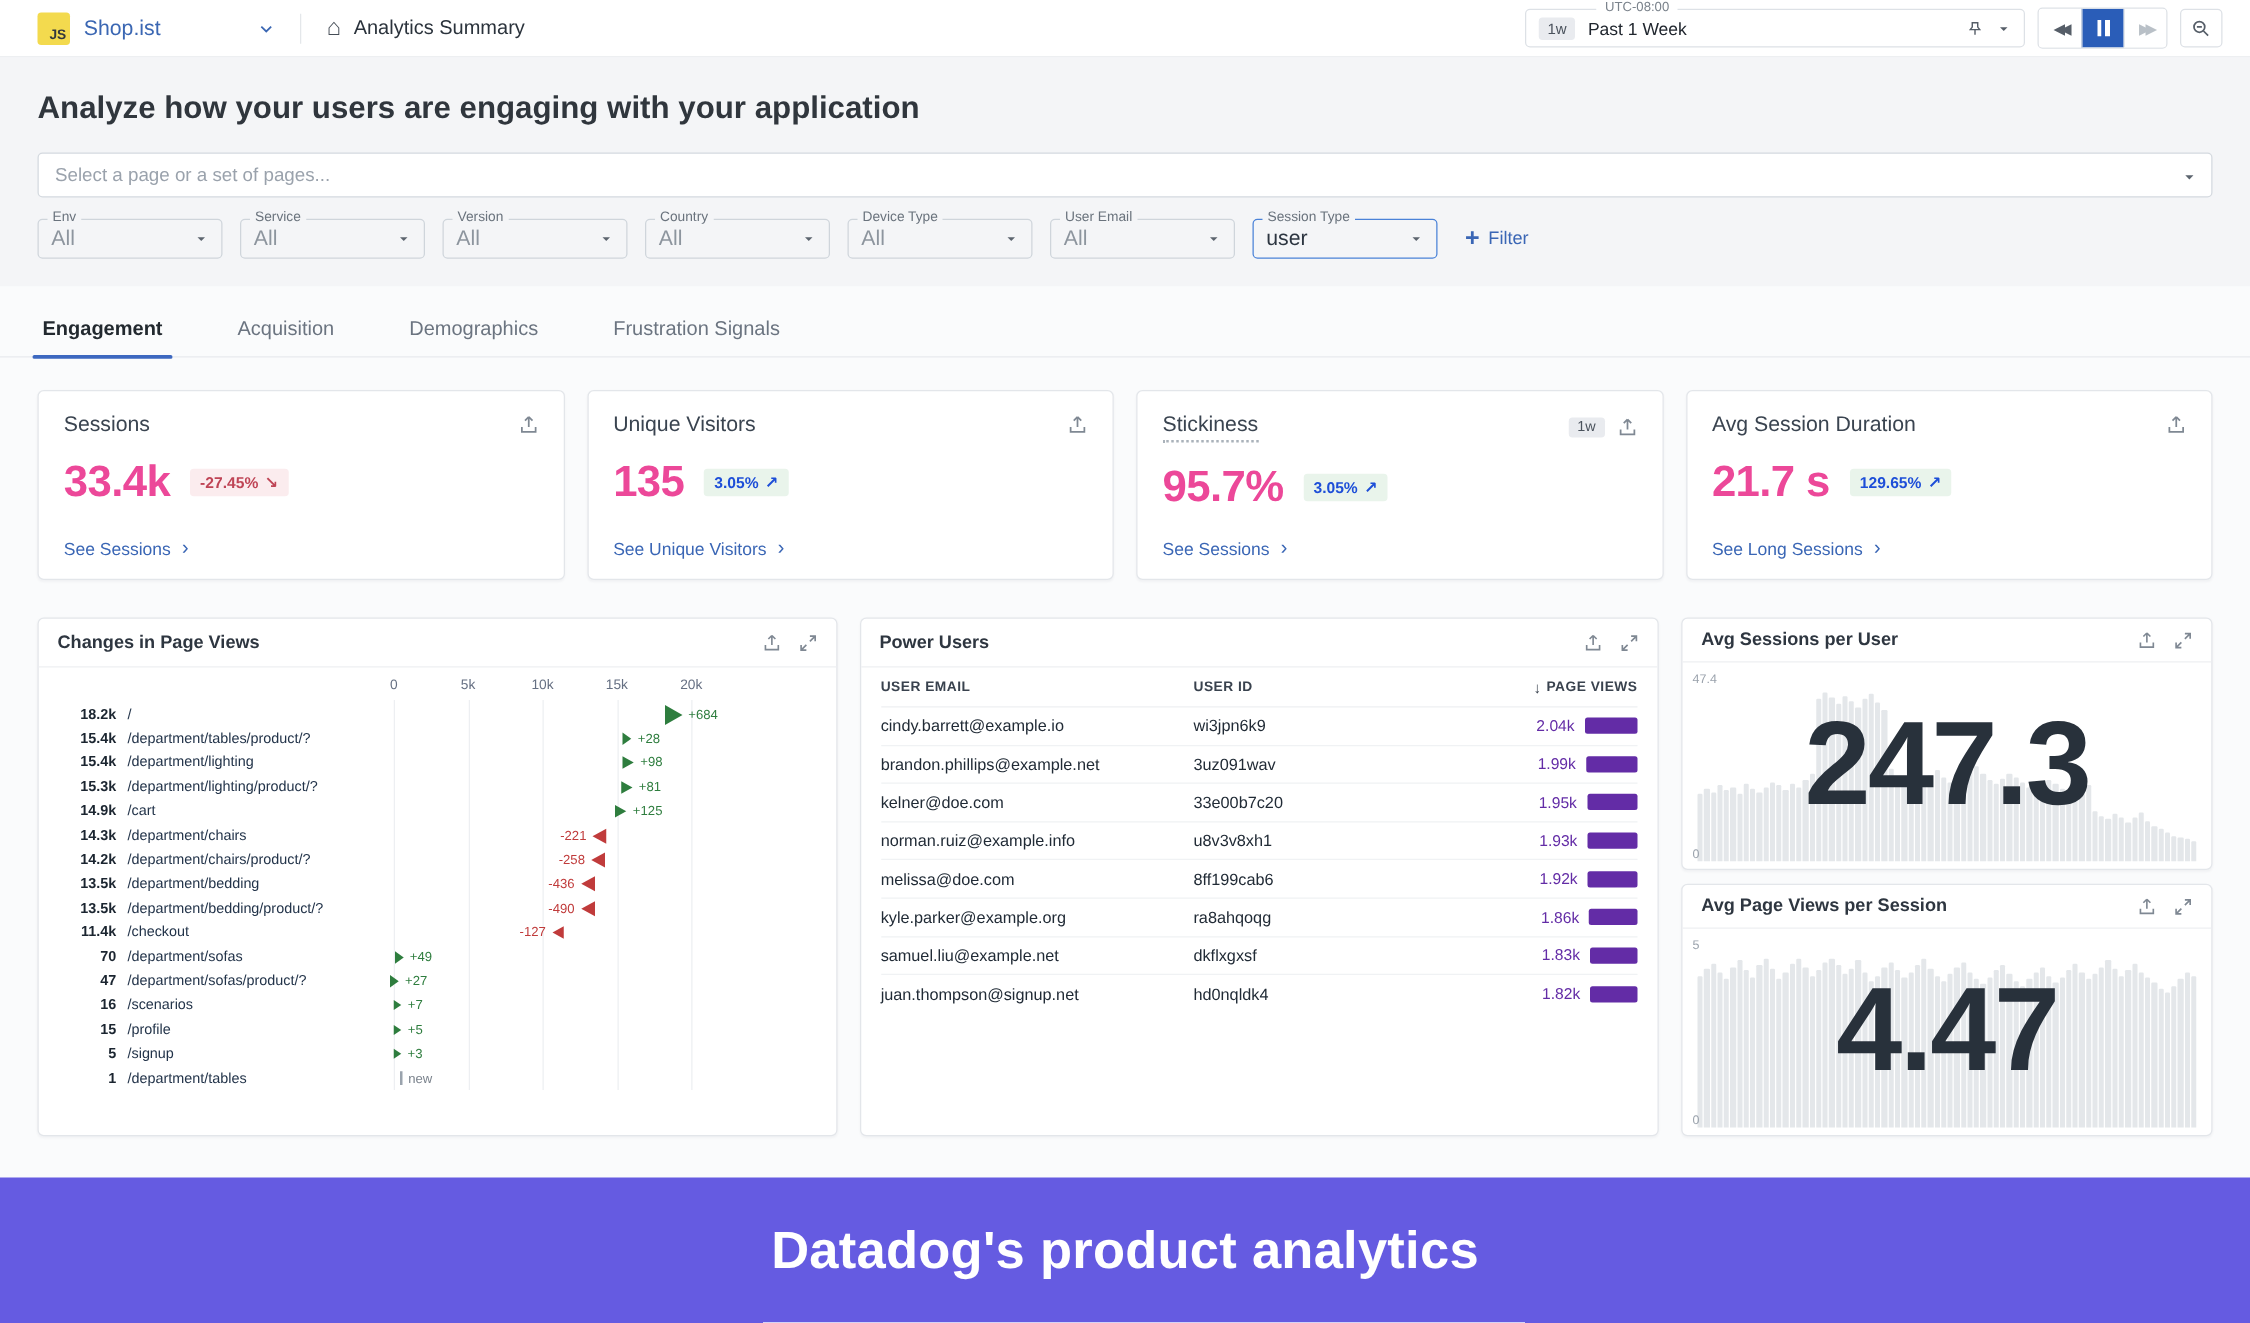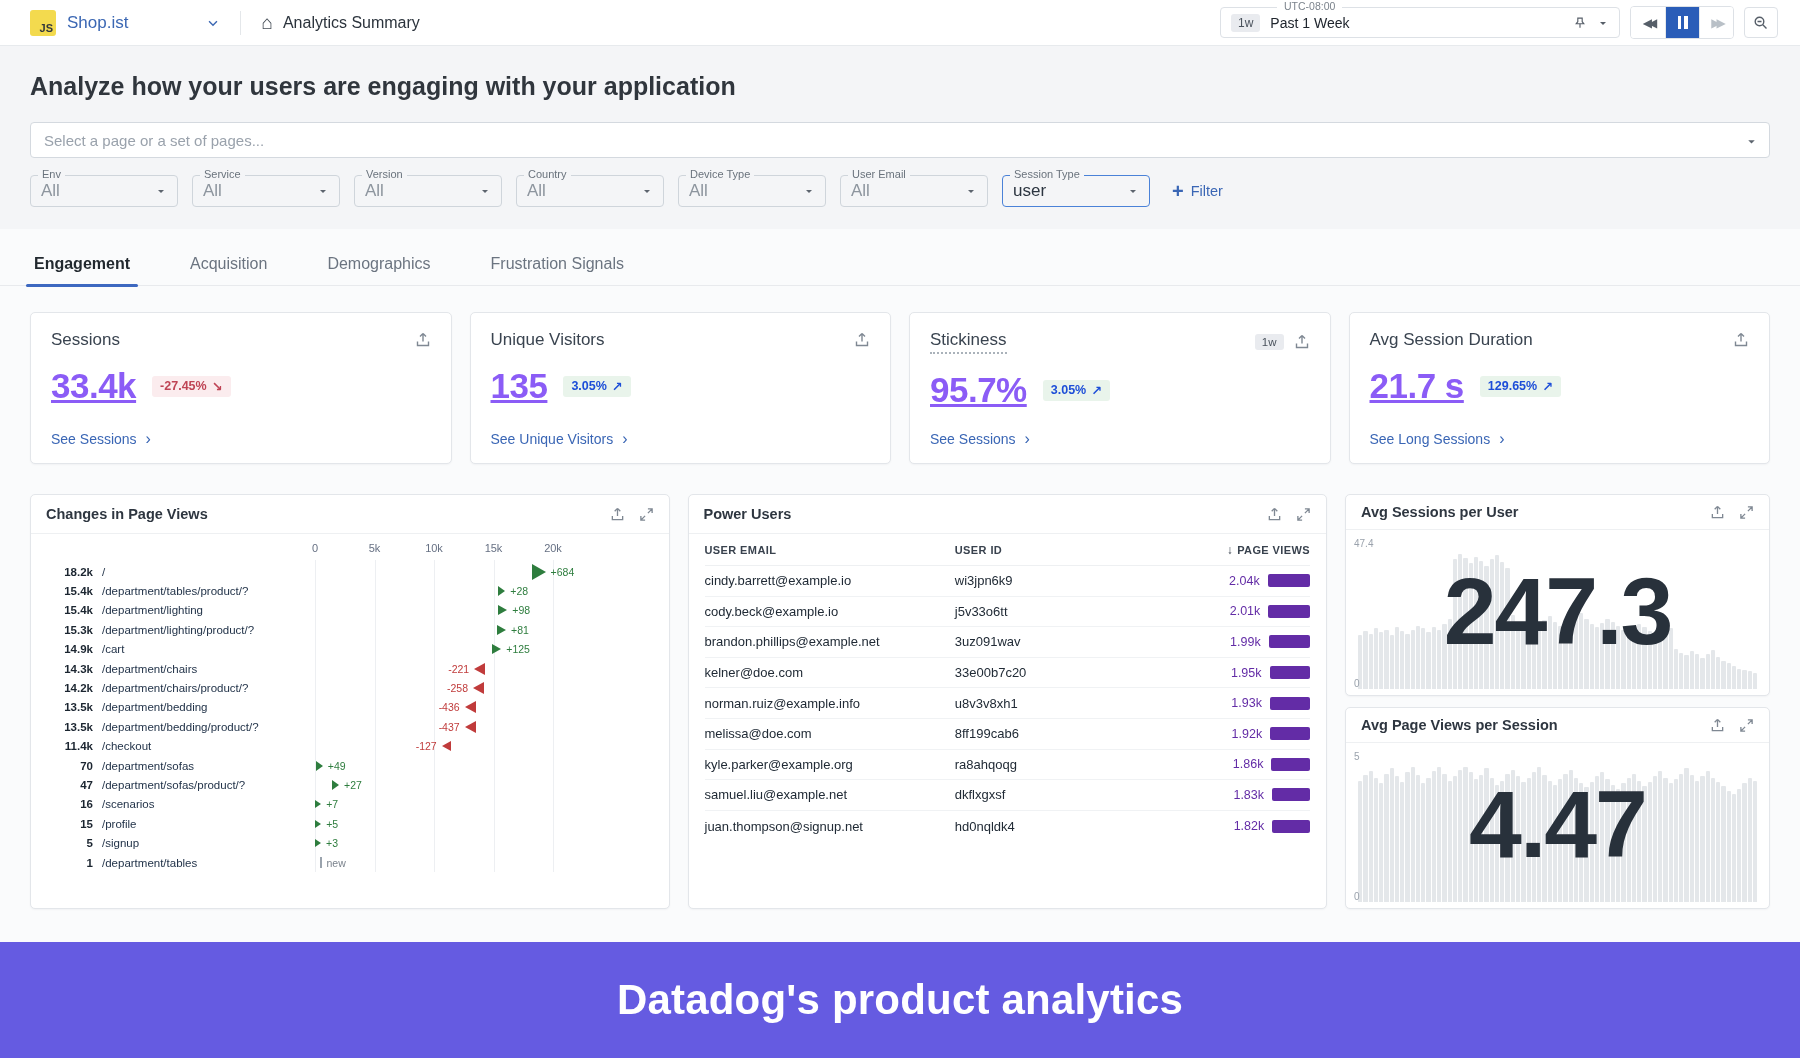--- a/index.html
+++ b/index.html
@@ -76,21 +76,21 @@
   .kpi-card { flex:1; background:#fff; border:1px solid #e3e6ea; border-radius:5px;
     padding:17px 20px 15px 20px; height:152px; display:flex; flex-direction:column;
     box-shadow:0 1px 2px rgba(20,30,40,.04); }
   .kpi-head { display:flex; align-items:center; }
   .kpi-title { font-size:17px; color:#3a4450; }
   .kpi-title.dotted { border-bottom:2px dotted #aab2ba; padding-bottom:2px; }
   .kpi-head-icons { margin-left:auto; display:flex; align-items:center; gap:10px; }
   .chip-1w { background:#e9ebef; border-radius:3px; padding:2px 7px; font-size:11.5px; color:#4a525c; }
   .icon-btn { color:#7f8893; display:flex; cursor:pointer; }
   .kpi-value-row { display:flex; align-items:center; gap:16px; margin-top:16px; }
-  .kpi-value { font-size:35px; font-weight:700; color:#8b5cf6; letter-spacing:-.5px;text-decoration:underline; }
+  .kpi-value { font-size:35px; font-weight:700; color:#ec4899; letter-spacing:-.5px; }
   .delta-badge { display:flex; align-items:center; gap:5px; border-radius:3px;
     padding:3px 8px; font-size:12.5px; font-weight:bold; }
   .delta-badge.up { color:#1d4ed8; background:#e9f4eb; }
   .delta-badge.down { color:#bf4455; background:#fbecee; }
   .delta-badge .darr { font-size:13px; }
   .kpi-link { margin-top:auto; display:flex; align-items:center; gap:9px;
     color:#3a66b5; font-size:14px; cursor:pointer; }
   .kpi-link .chev { font-size:16px; }
 
   
@@ -511,21 +511,21 @@
       <span class="mlab">-436</span>
                 <span class="marr" style="border-top-width: 6.5px; border-bottom-width: 6.5px; border-right-width: 11px;"></span>
 
     </span>
   </div>
             <div class="pv-row">
     <span class="pv-count">13.5k</span>
     <span class="pv-path">/department/bedding/product/?</span>
     <span class="pv-marker down" style="left: 430.65px; transform: translate(-100%, -50%);">
 
-      <span class="mlab">-437</span>
+      <span class="mlab">-490</span>
                 <span class="marr" style="border-top-width: 6.5px; border-bottom-width: 6.5px; border-right-width: 11px;"></span>
 
     </span>
   </div>
             <div class="pv-row">
     <span class="pv-count">11.4k</span>
     <span class="pv-path">/checkout</span>
     <span class="pv-marker down" style="left: 405.66px; transform: translate(-100%, -50%);">
 
       <span class="mlab">-127</span>
@@ -538,21 +538,21 @@
     <span class="pv-path">/department/sofas</span>
     <span class="pv-marker up" style="left: 270.833px;">
 
       <span class="marr" style="border-top-width: 5px; border-bottom-width: 5px; border-left-width: 7px;"></span>
       <span class="mlab">+49</span>
     </span>
   </div>
             <div class="pv-row">
     <span class="pv-count">47</span>
     <span class="pv-path">/department/sofas/product/?</span>
-    <span class="pv-marker up" style="left: 287px;">
+    <span class="pv-marker up" style="left: 267px;">
 
       <span class="marr" style="border-top-width: 5px; border-bottom-width: 5px; border-left-width: 7px;"></span>
       <span class="mlab">+27</span>
     </span>
   </div>
             <div class="pv-row">
     <span class="pv-count">16</span>
     <span class="pv-path">/scenarios</span>
     <span class="pv-marker up" style="left: 270.19px;">
 
@@ -616,28 +616,20 @@
             <span>PAGE VIEWS</span>
           </div>
         </div>
         <div>
             <div class="pu-row">
     <div class="pu-email">cindy.barrett@example.io</div>
     <div class="pu-id">wi3jpn6k9</div>
     <div class="pu-views-cell">
       <span class="pu-views-val">2.04k</span>
       <span class="pu-bar" style="width: 42.3396px;"></span>
-    </div>
-  </div>
-            <div class="pu-row">
-    <div class="pu-email">cody.beck@example.io</div>
-    <div class="pu-id">j5v33o6tt</div>
-    <div class="pu-views-cell">
-      <span class="pu-views-val">2.01k</span>
-      <span class="pu-bar" style="width: 41.717px;"></span>
     </div>
   </div>
             <div class="pu-row">
     <div class="pu-email">brandon.phillips@example.net</div>
     <div class="pu-id">3uz091wav</div>
     <div class="pu-views-cell">
       <span class="pu-views-val">1.99k</span>
       <span class="pu-bar" style="width: 41.3019px;"></span>
     </div>
   </div>

